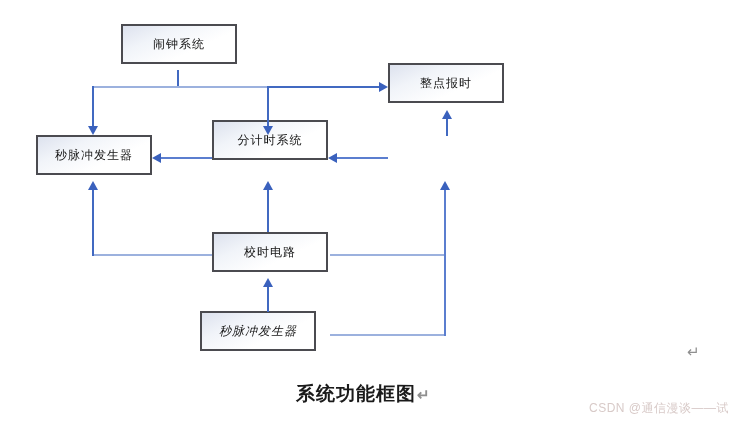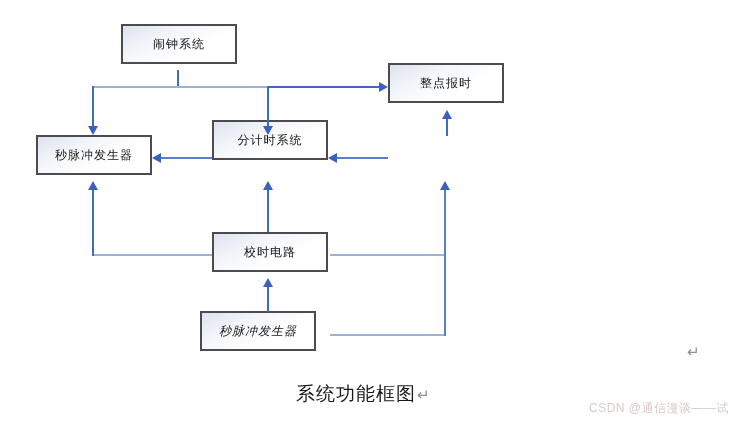--- a/index.html
+++ b/index.html
@@ -19,21 +19,21 @@
   .light { background:#9cb1de; }
   .dark  { background:#4169c1; }
   .med   { background:#5b7ecf; }
   .ah { position:absolute; width:0; height:0; }
   .ah-up    { border-left:5px solid transparent; border-right:5px solid transparent; border-bottom:9px solid #3a61bd; }
   .ah-down  { border-left:5px solid transparent; border-right:5px solid transparent; border-top:9px solid #3a61bd; }
   .ah-left  { border-top:5px solid transparent; border-bottom:5px solid transparent; border-right:9px solid #3a61bd; }
   .ah-right { border-top:5px solid transparent; border-bottom:5px solid transparent; border-left:9px solid #3a61bd; }
   .caption {
     position:absolute; left:296px; top:381px; font-family:"Liberation Serif", serif;
-    font-size:19px; color:#1a1a1a; letter-spacing:1px; white-space:nowrap;
+    font-size:19px; color:#1a1a1a; letter-spacing:1px; white-space:nowrap;font-weight:bold;
   }
   .crlf { color:#8f8f8f; font-size:15px; font-family:"Liberation Sans", sans-serif; margin-left:1px; }
   .crlf-floating { position:absolute; left:687px; top:343px; color:#8f8f8f; font-size:15px; }
   .watermark {
     position:absolute; right:2px; top:400px; font-size:12px; color:#d8cac8;
     letter-spacing:0.5px; white-space:nowrap;
   }
 </style>
 </head>
 <body>

